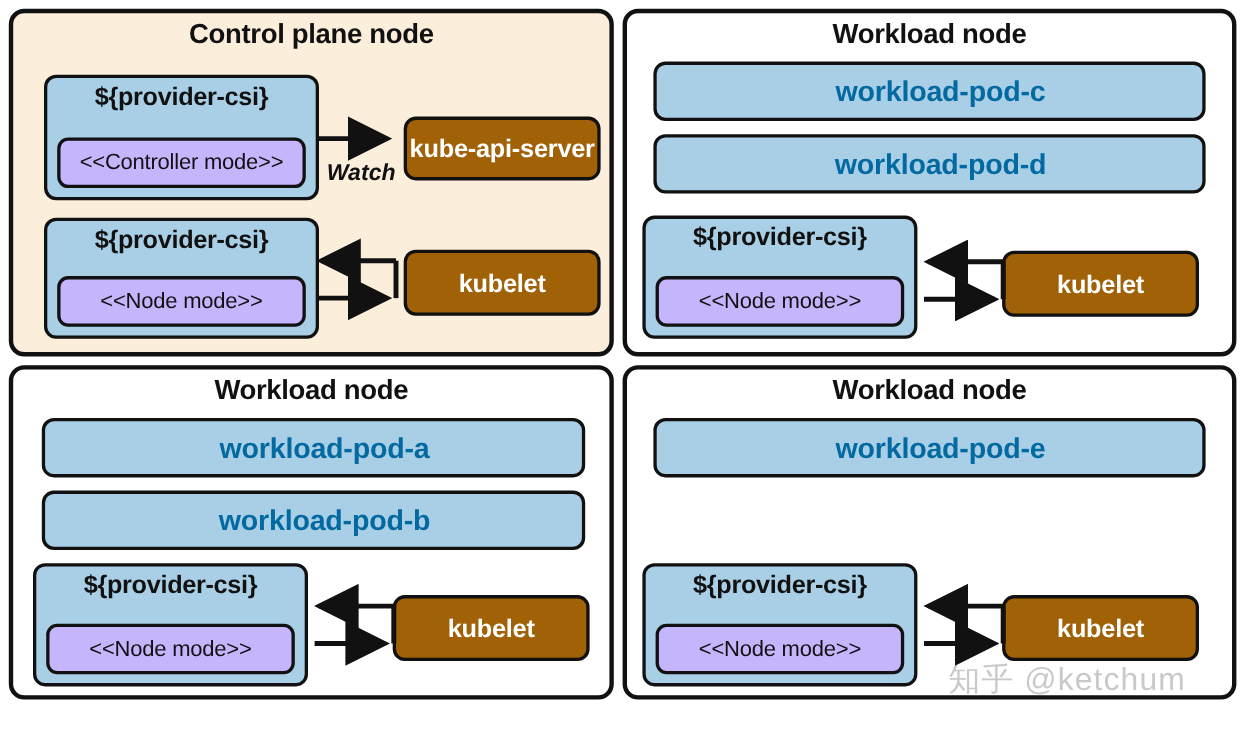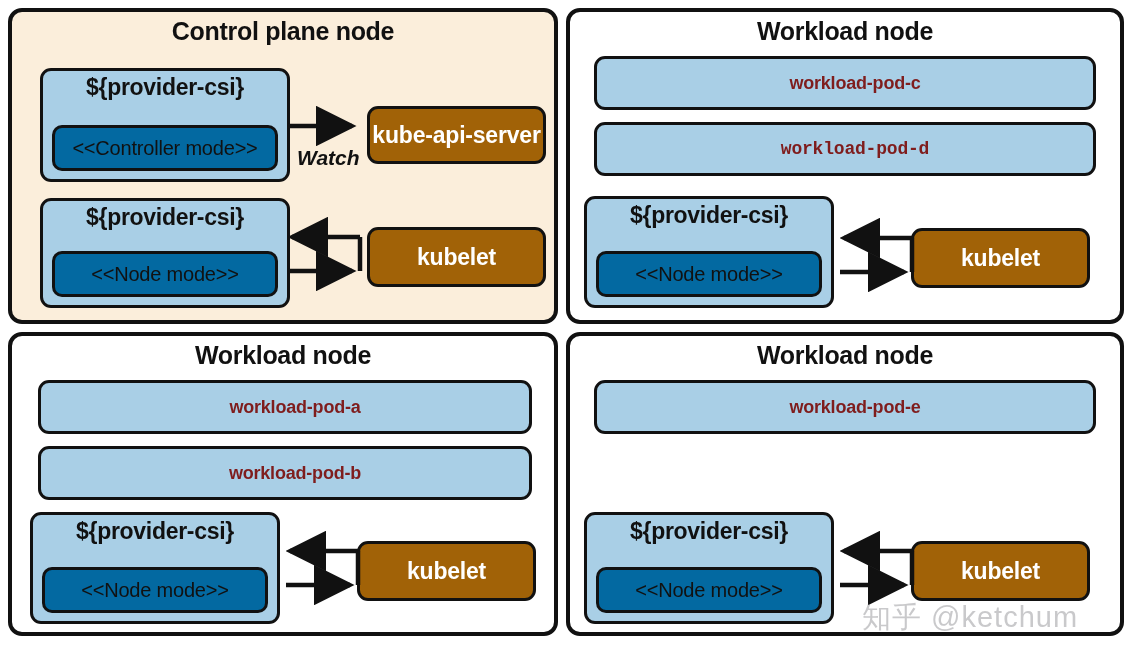--- a/index.html
+++ b/index.html
@@ -44,23 +44,23 @@
 
   
   .pod {
     position: absolute;
     background: #a9cfe6;
     border: 3.5px solid #111111;
     border-radius: 11px;
     display: flex;
     align-items: center;
     justify-content: center;
-    font-size: 18px;
-    font-weight: bold;
-    color: #7f1d1d;
+    font-size: 26px;
+    font-weight: bold;
+    color: #0369a1;
     letter-spacing: -0.2px;
     padding-left: 20px;
   }
 
   
   .csi {
     position: absolute;
     background: #a9cfe6;
     border: 3.5px solid #111111;
     border-radius: 11px;
@@ -75,21 +75,21 @@
     font-weight: bold;
     color: #111111;
     letter-spacing: -0.3px;
   }
   .csi-inner {
     position: absolute;
     left: 9px;
     right: 9px;
     bottom: 8px;
     height: 46px;
-    background: #0369a1;
+    background: #c4b5fd;
     border: 3.5px solid #111111;
     border-radius: 10px;
     display: flex;
     align-items: center;
     justify-content: center;
     font-size: 20px;
     color: #111111;
     letter-spacing: -0.2px;
   }
 
@@ -162,21 +162,21 @@
 
     <div class="svc" style="left:355px; top:215px; width:179px; height:60px;">kubelet</div>
   </div>
 
   <div class="panel" style="left:566px; top:8px; width:558px; height:316px;">
 
     <div class="panel-title">Workload node</div>
 
     <div class="pod" style="left:24px; top:44px; width:502px; height:54px;">workload-pod-c</div>
 
-    <div class="pod" style="left:24px; top:110px; width:502px; height:54px;font-family:Liberation Mono, monospace;">workload-pod-d</div>
+    <div class="pod" style="left:24px; top:110px; width:502px; height:54px;">workload-pod-d</div>
 
     <div class="csi" style="left:14px; top:184px; width:250px; height:112px;">
       <div class="csi-label">${provider-csi}</div>
       <div class="csi-inner">&lt;&lt;Node mode&gt;&gt;</div>
     </div>
 
     <div class="svc" style="left:341px; top:216px; width:179px; height:60px;">kubelet</div>
   </div>
 
   <div class="panel" style="left:8px; top:332px; width:550px; height:304px;">

